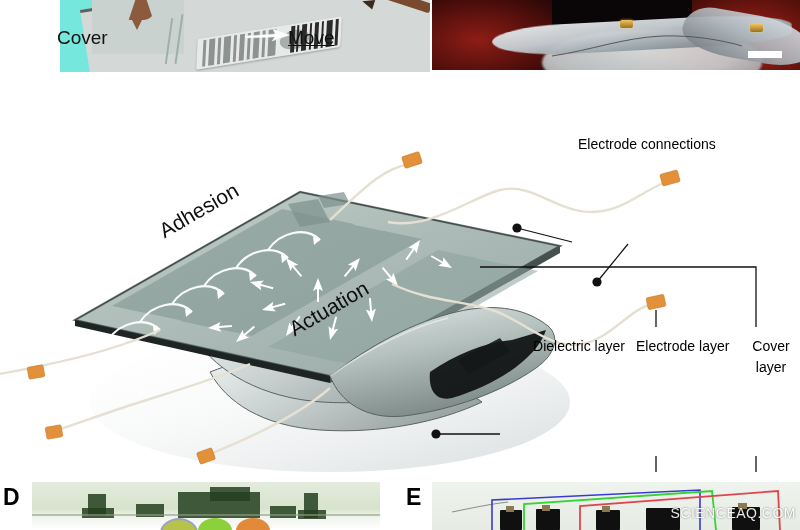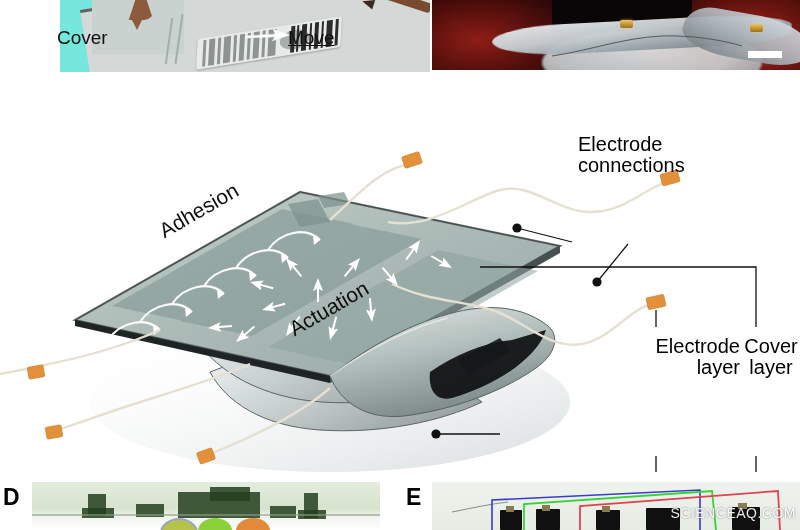--- a/index.html
+++ b/index.html
@@ -75,25 +75,25 @@
            box-shadow:0 0 3px rgba(255,210,120,.7);}
   #pb-wire{left:120px;top:30px;width:190px;height:28px;}
   #pb-scalebar{right:18px;bottom:12px;width:34px;height:7px;background:#ffffff;}
 
   
   #panelC{left:0;top:72px;width:800px;height:400px;background:#ffffff;overflow:hidden;}
   #letterC{left:4px;top:82px;}
 
   #svgC{position:absolute;left:0;top:0;width:800px;height:400px;}
 
-  .c-label{position:absolute;font-size:20px;line-height:21px;color:#000;
+  .c-label{position:absolute;font-size:14px;line-height:21px;color:#000;
            font-family:"Liberation Sans",sans-serif;}
   #lbl-electrode-conn{left:578px;top:62px;width:150px;text-align:left;}
   #lbl-dielectric{left:527px;top:264px;width:104px;text-align:center;}
-  #lbl-electrode-layer{left:636px;top:264px;width:104px;text-align:right;}
+  #lbl-electrode-layer{left:636px;top:264px;width:104px;text-align:left;}
   #lbl-cover{left:740px;top:264px;width:62px;text-align:center;}
 
   .c-word{position:absolute;font-size:21px;font-weight:400;color:#0e0e0e;
           font-family:"Liberation Sans",sans-serif;white-space:nowrap;}
   #word-adhesion{left:155px;top:150px;transform:rotate(-30deg);transform-origin:0 0;}
   #word-actuation{left:285px;top:248px;transform:rotate(-30deg);transform-origin:0 0;}
 
   
   #panelD{left:32px;top:482px;width:348px;height:48px;overflow:hidden;
           background:#dfe8d8;}
@@ -366,20 +366,21 @@
         <circle cx="436" cy="362" r="4.6"></circle>
         <circle cx="426" cy="410" r="4.6"></circle>
         <circle cx="430" cy="455" r="4.6"></circle>
       </g>
     </svg>
 
     <div id="word-adhesion" class="c-word">Adhesion</div>
     <div id="word-actuation" class="c-word">Actuation</div>
 
     <div id="lbl-electrode-conn" class="c-label">Electrode connections</div>
+    <div id="lbl-dielectric" class="c-label">Dielectric layer</div>
     <div id="lbl-electrode-layer" class="c-label">Electrode layer</div>
     <div id="lbl-cover" class="c-label">Cover layer</div>
   </div>
 
   <div id="letterD" class="panel-letter">D</div>
   <div id="panelD" class="abs">
     <div id="pd-bg" class="abs"></div>
     <div class="pd-blob" style="left:56px;top:12px;width:18px;height:22px;"></div>
     <div class="pd-blob" style="left:50px;top:26px;width:32px;height:10px;"></div>
     <div class="pd-blob" style="left:104px;top:22px;width:28px;height:13px;"></div>

